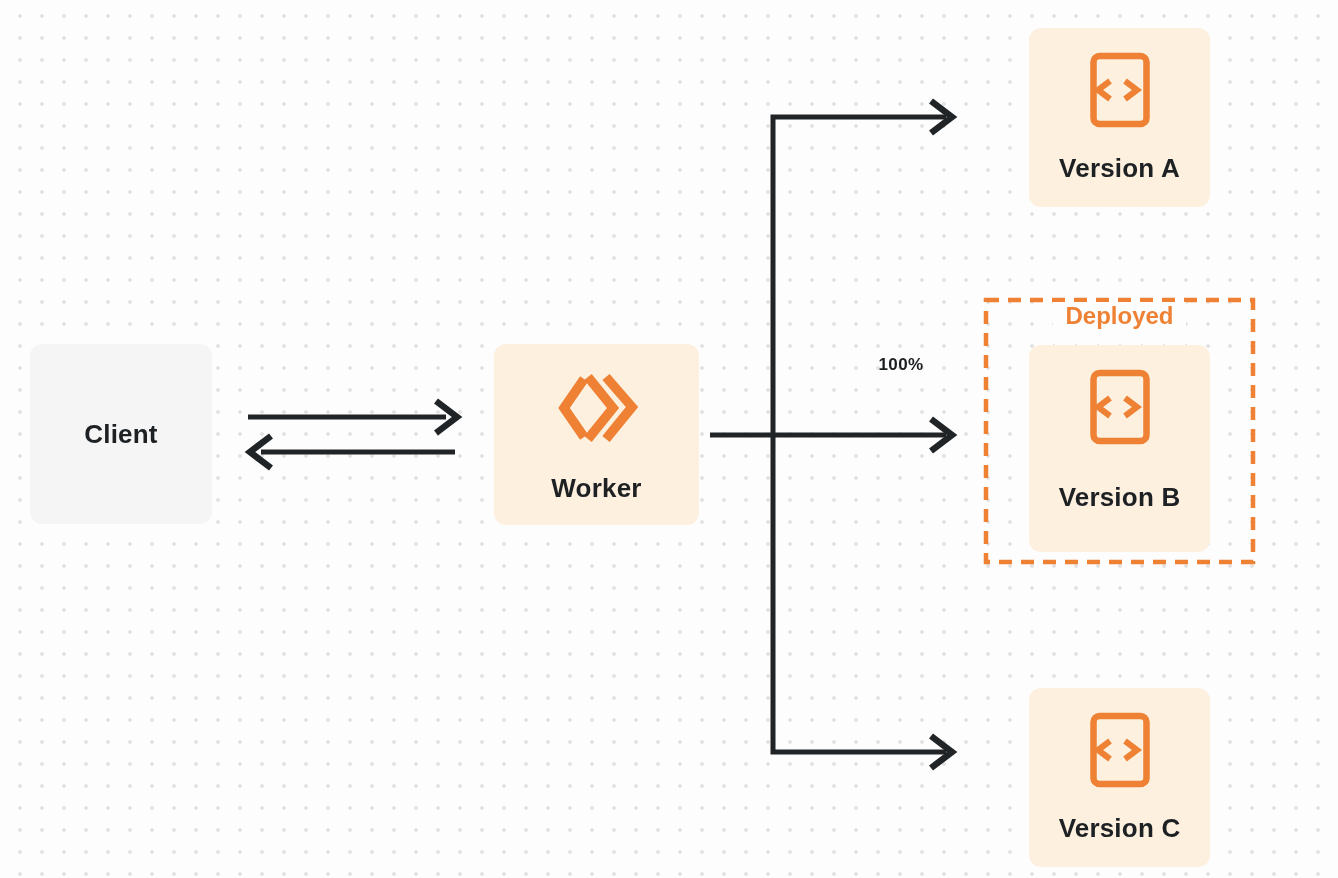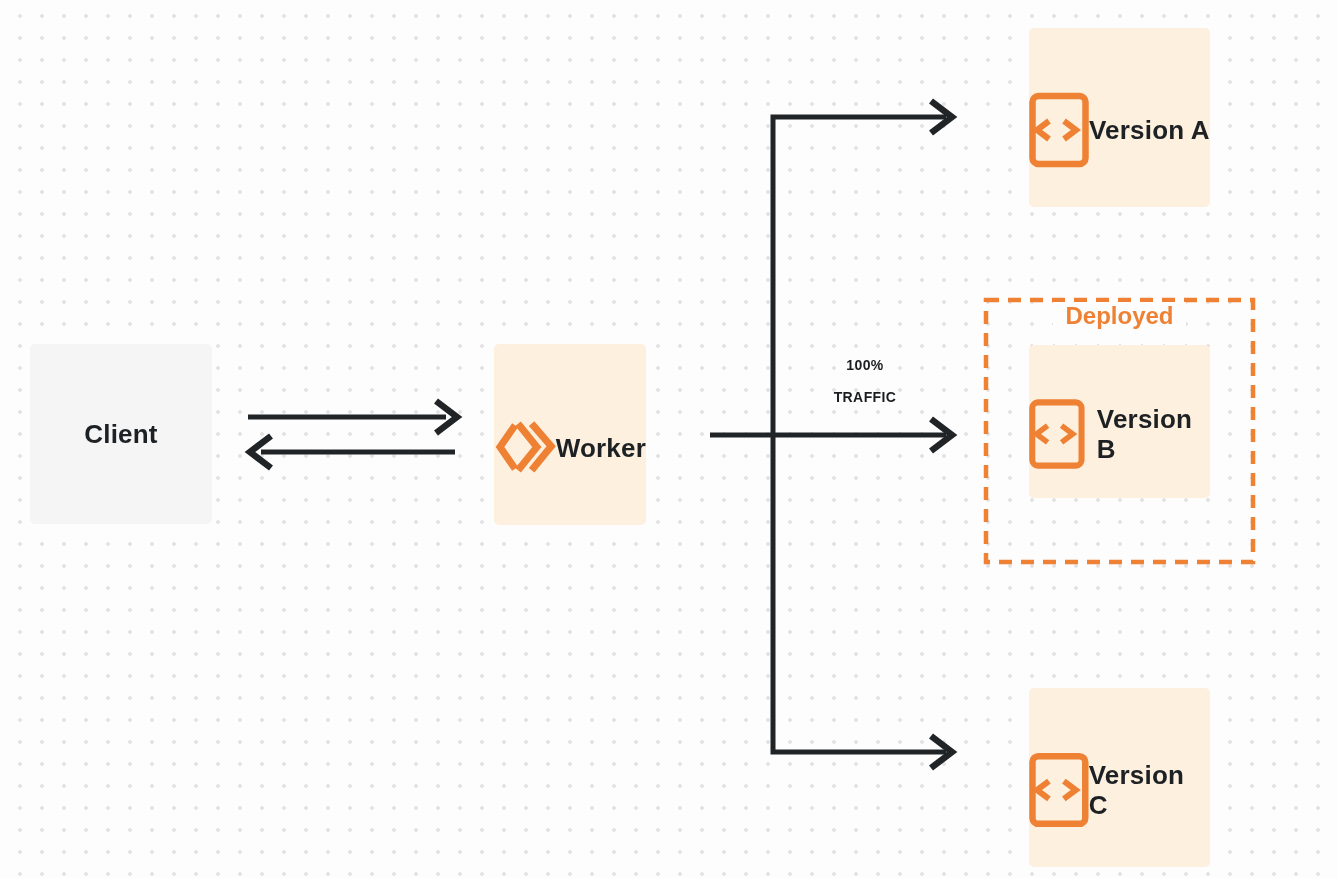--- a/index.html
+++ b/index.html
@@ -18,40 +18,40 @@
 
   .connector-layer {
     position: absolute;
     left: 0; top: 0;
     width: 1338px; height: 878px;
     pointer-events: none;
   }
 
   .node {
     position: absolute;
-    border-radius: 5px;
+    border-radius: 12px;
     display: flex;
-    flex-direction: row;
+    flex-direction: column;
     align-items: center;
   }
   .node-gray  { background: #f5f5f6; justify-content: center; }
   .node-cream { background: #fdf0df; }
 
   .node-label {
     font-weight: 700;
     font-size: 26px;
     color: #1e2124;
     letter-spacing: .2px;
     line-height: 30px;
   }
 
   #client    { left: 30px;   top: 344px; width: 182px; height: 180px; }
-  #worker    { left: 494px;  top: 344px; width: 152px; height: 181px; }
+  #worker    { left: 494px;  top: 344px; width: 205px; height: 181px; }
   #version-a { left: 1029px; top: 28px;  width: 181px; height: 179px; }
-  #version-b { left: 1029px; top: 345px; width: 181px; height: 153px; gap: 12px; }
+  #version-b { left: 1029px; top: 345px; width: 181px; height: 207px; gap: 12px; }
   #version-c { left: 1029px; top: 660px; width: 181px; height: 179px; margin-top: 28px; }
 
   .workers-logo { margin-top: 25px; }
   #worker .node-label { margin-top: 26px; }
 
   .code-icon { margin-top: 24px; }
   .version-box .node-label { margin-top: 25px; }
 
   .deployed-wrap {
     position: absolute;
@@ -66,25 +66,25 @@
     background: #fdfdfd;
     padding: 0 12px;
     font-weight: 700;
     font-size: 24px;
     color: #ee8133;
     line-height: 28px;
   }
 
   .traffic-label {
     position: absolute;
-    left: 788px; top: 349px;
+    left: 824px; top: 349px;
     width: 154px;
     text-align: center;
     font-weight: 700;
-    font-size: 14px;
+    font-size: 17px;
     line-height: 32px;
     letter-spacing: .4px;
     color: #1b1e20;
   }
   .traffic-label span { display: block; }
 </style>
 </head>
 <body>
 
 <div class="stage">
@@ -158,16 +158,15 @@
     </svg>
     <span class="node-label">Version C</span>
   </div>
 
   <div class="deployed-wrap">
     <span class="deployed-text">Deployed</span>
   </div>
 
   <div class="traffic-label">
     <span>100%</span>
-    <span>TRAFFIC</span>
   </div>
 
 </div>
 
 </body></html>

